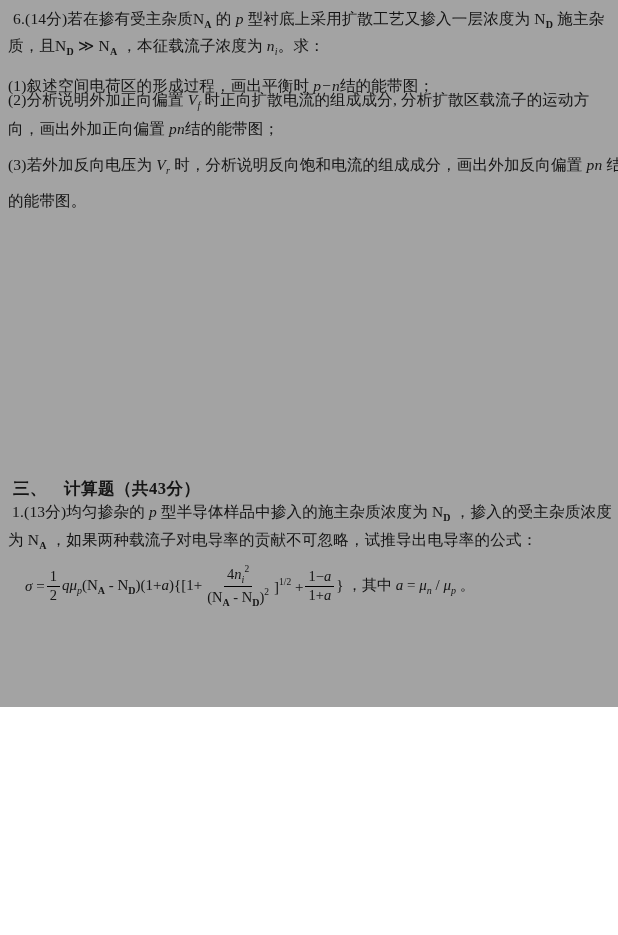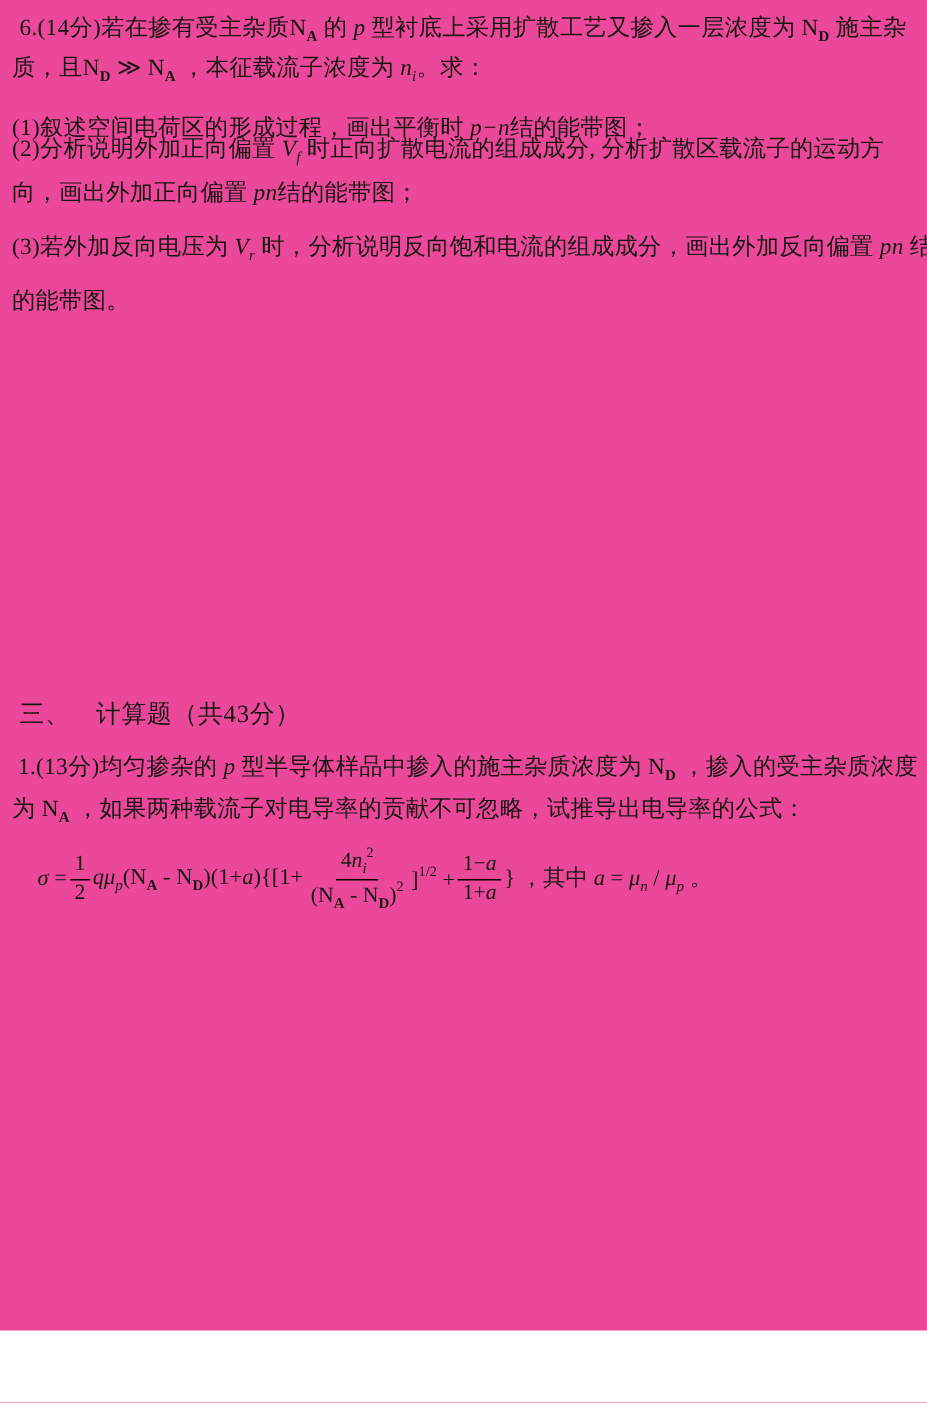--- a/index.html
+++ b/index.html
@@ -1,27 +1,27 @@
 <!DOCTYPE html>
 <html><head>
 <meta charset="utf-8">
 <style>
   html,body{margin:0;padding:0;}
   body{
     width:618px;height:935px;background:#ffffff;
     font-family:"Liberation Serif","DejaVu Serif",serif;color:#151515;
   }
-  .page{position:relative;width:618px;height:887px;background:#ec4899;overflow:hidden;}
+  .page{position:relative;width:618px;height:707px;background:#a3a3a3;overflow:hidden;}
   .tline{position:absolute;white-space:nowrap;font-size:15.5px;letter-spacing:0.2px;line-height:20px;}
   .sg-n{}
   .sg-i{font-style:italic;}
   .sg-sub{font-size:10px;font-weight:bold;vertical-align:-4px;}
   .sg-isub{font-size:10px;font-style:italic;vertical-align:-4px;}
   .sg-sup{font-size:9.5px;vertical-align:7px;}
-  .section-header{position:absolute;font-weight:normal;font-size:16.5px;white-space:nowrap;letter-spacing:0.5px;}
+  .section-header{position:absolute;font-weight:bold;font-size:16.5px;white-space:nowrap;letter-spacing:0.5px;margin-top:13px;}
   .formula{position:absolute;display:flex;align-items:center;font-size:15px;white-space:nowrap;}
   .formula>*{margin:0 1px;flex:none;}
   .frac{display:inline-flex;flex-direction:column;align-items:center;line-height:1.2;font-size:14.5px;}
   .frac .fnum{border-bottom:1px solid #000;padding:0 3px;text-align:center;}
   .frac .fden{padding:0 3px;text-align:center;}
   .footer-item{position:absolute;font-size:14.5px;white-space:nowrap;}
 </style>
 </head>
 <body>
 

